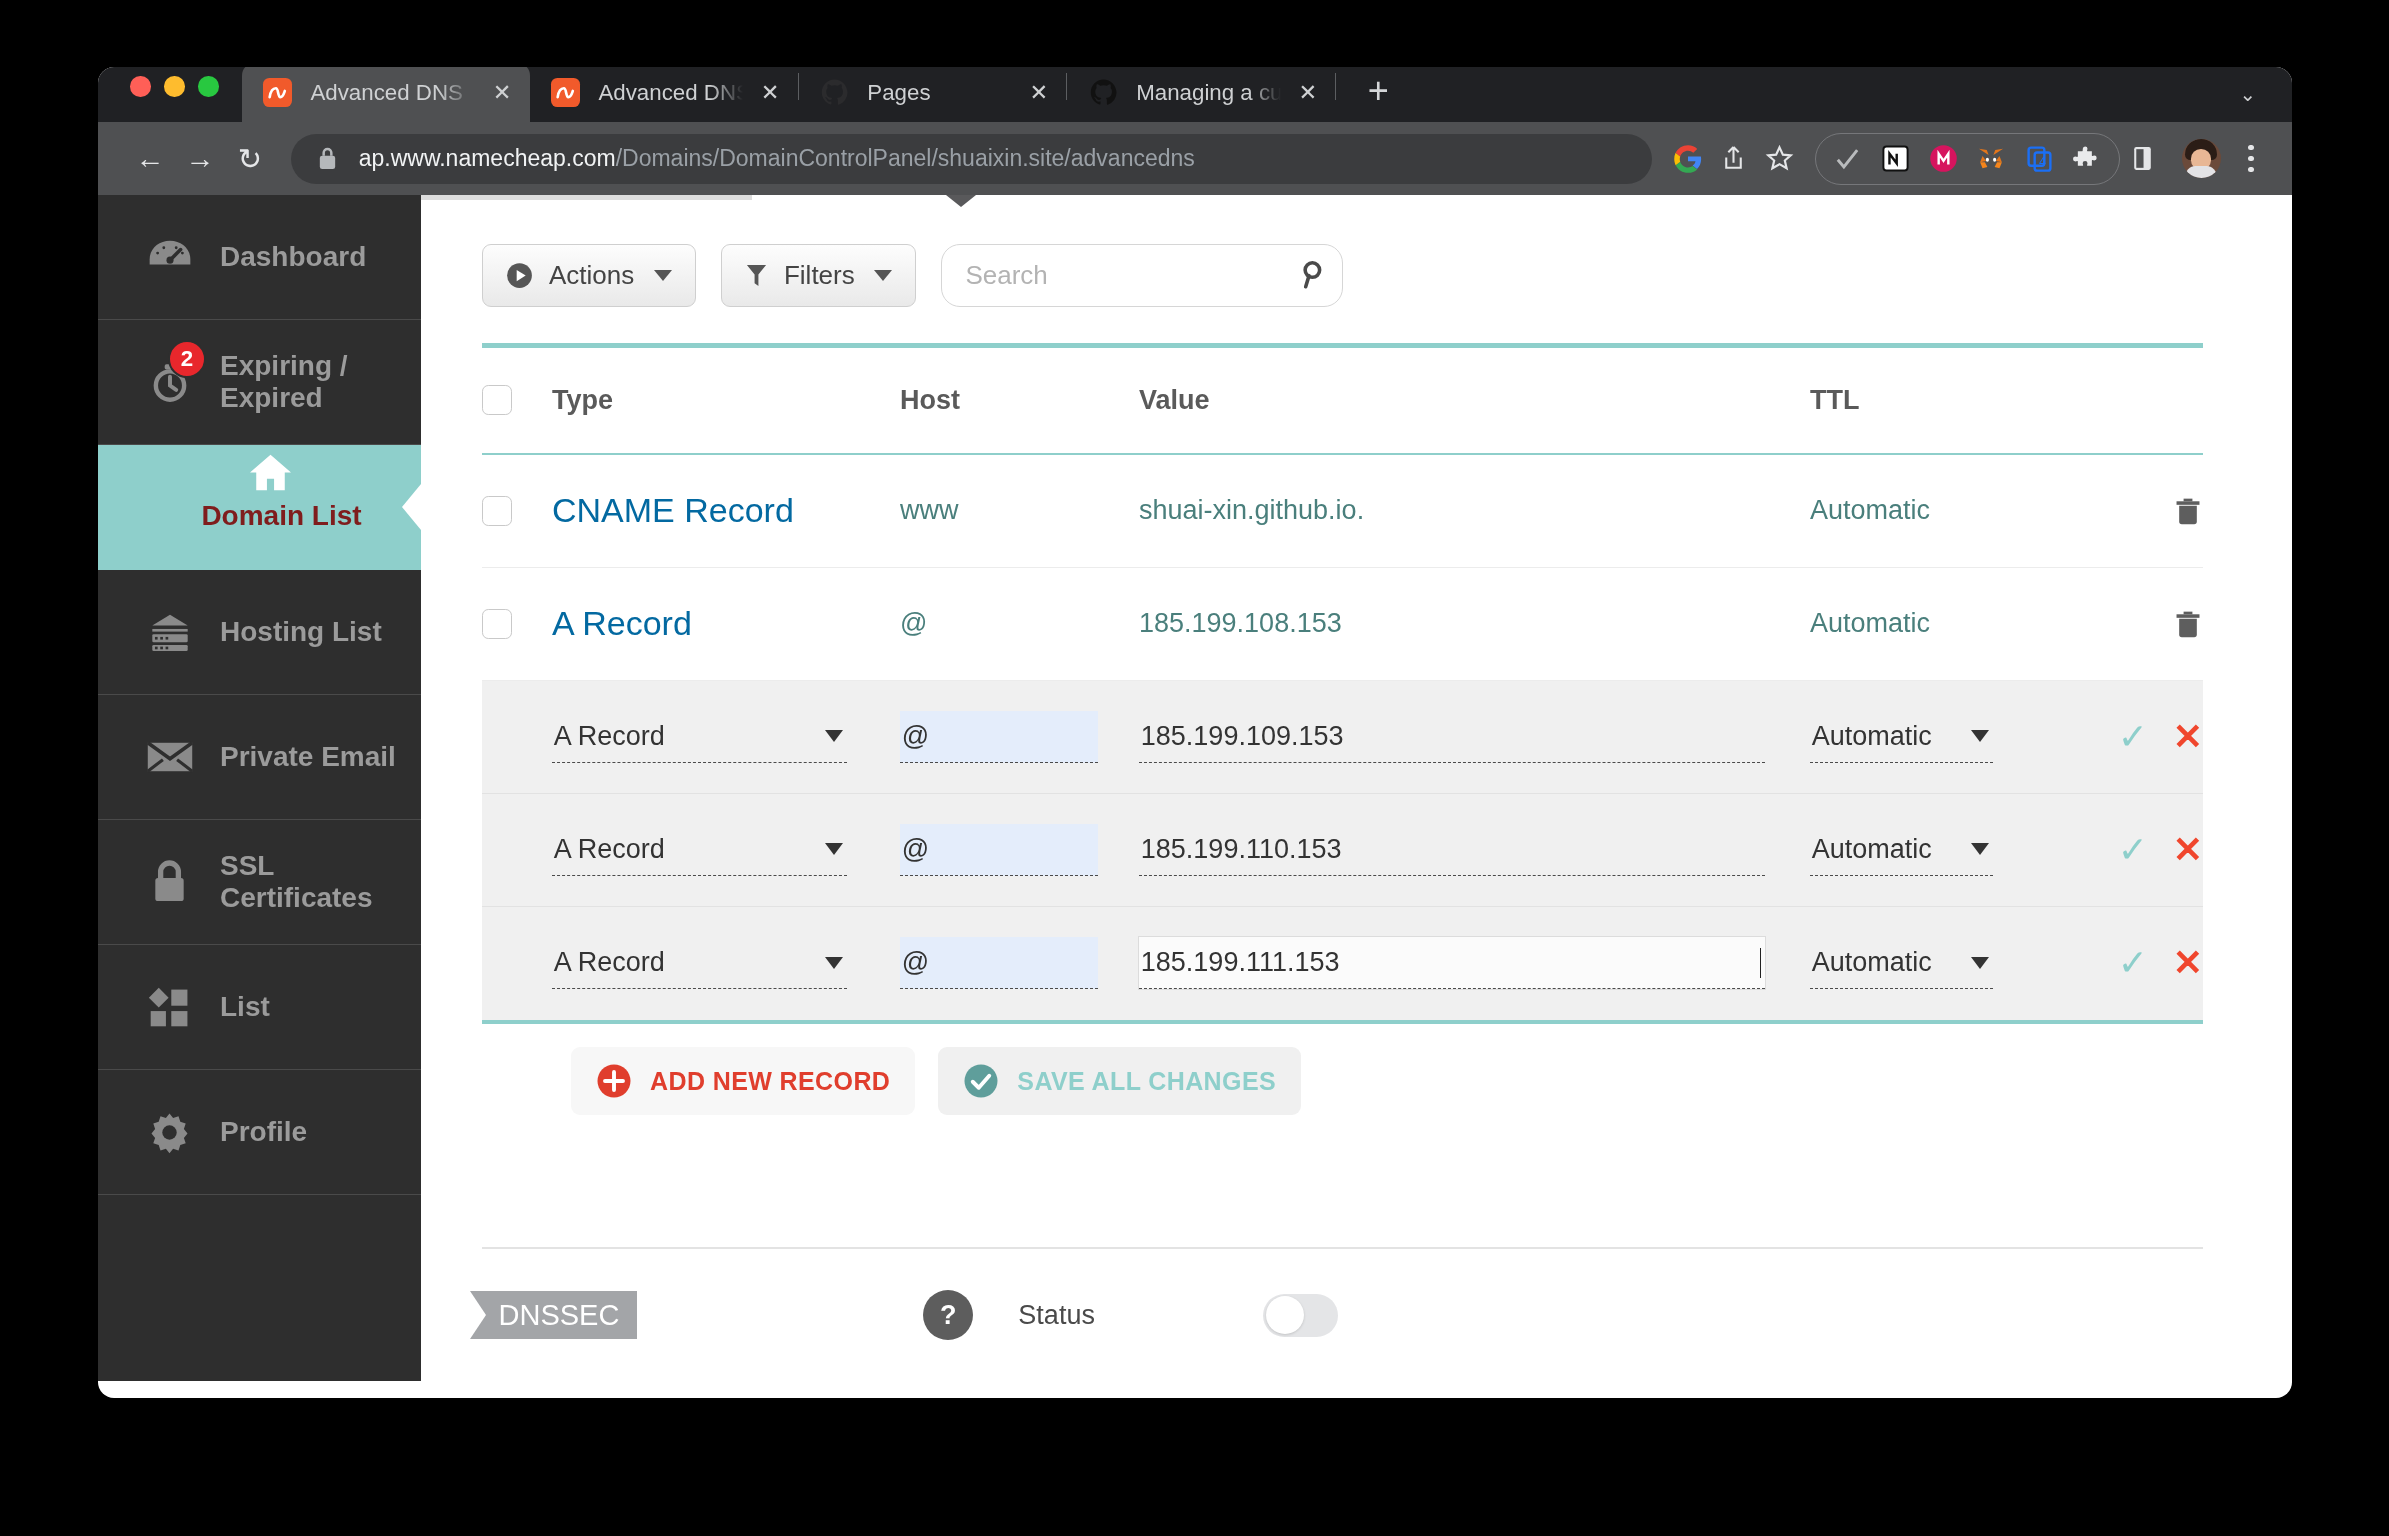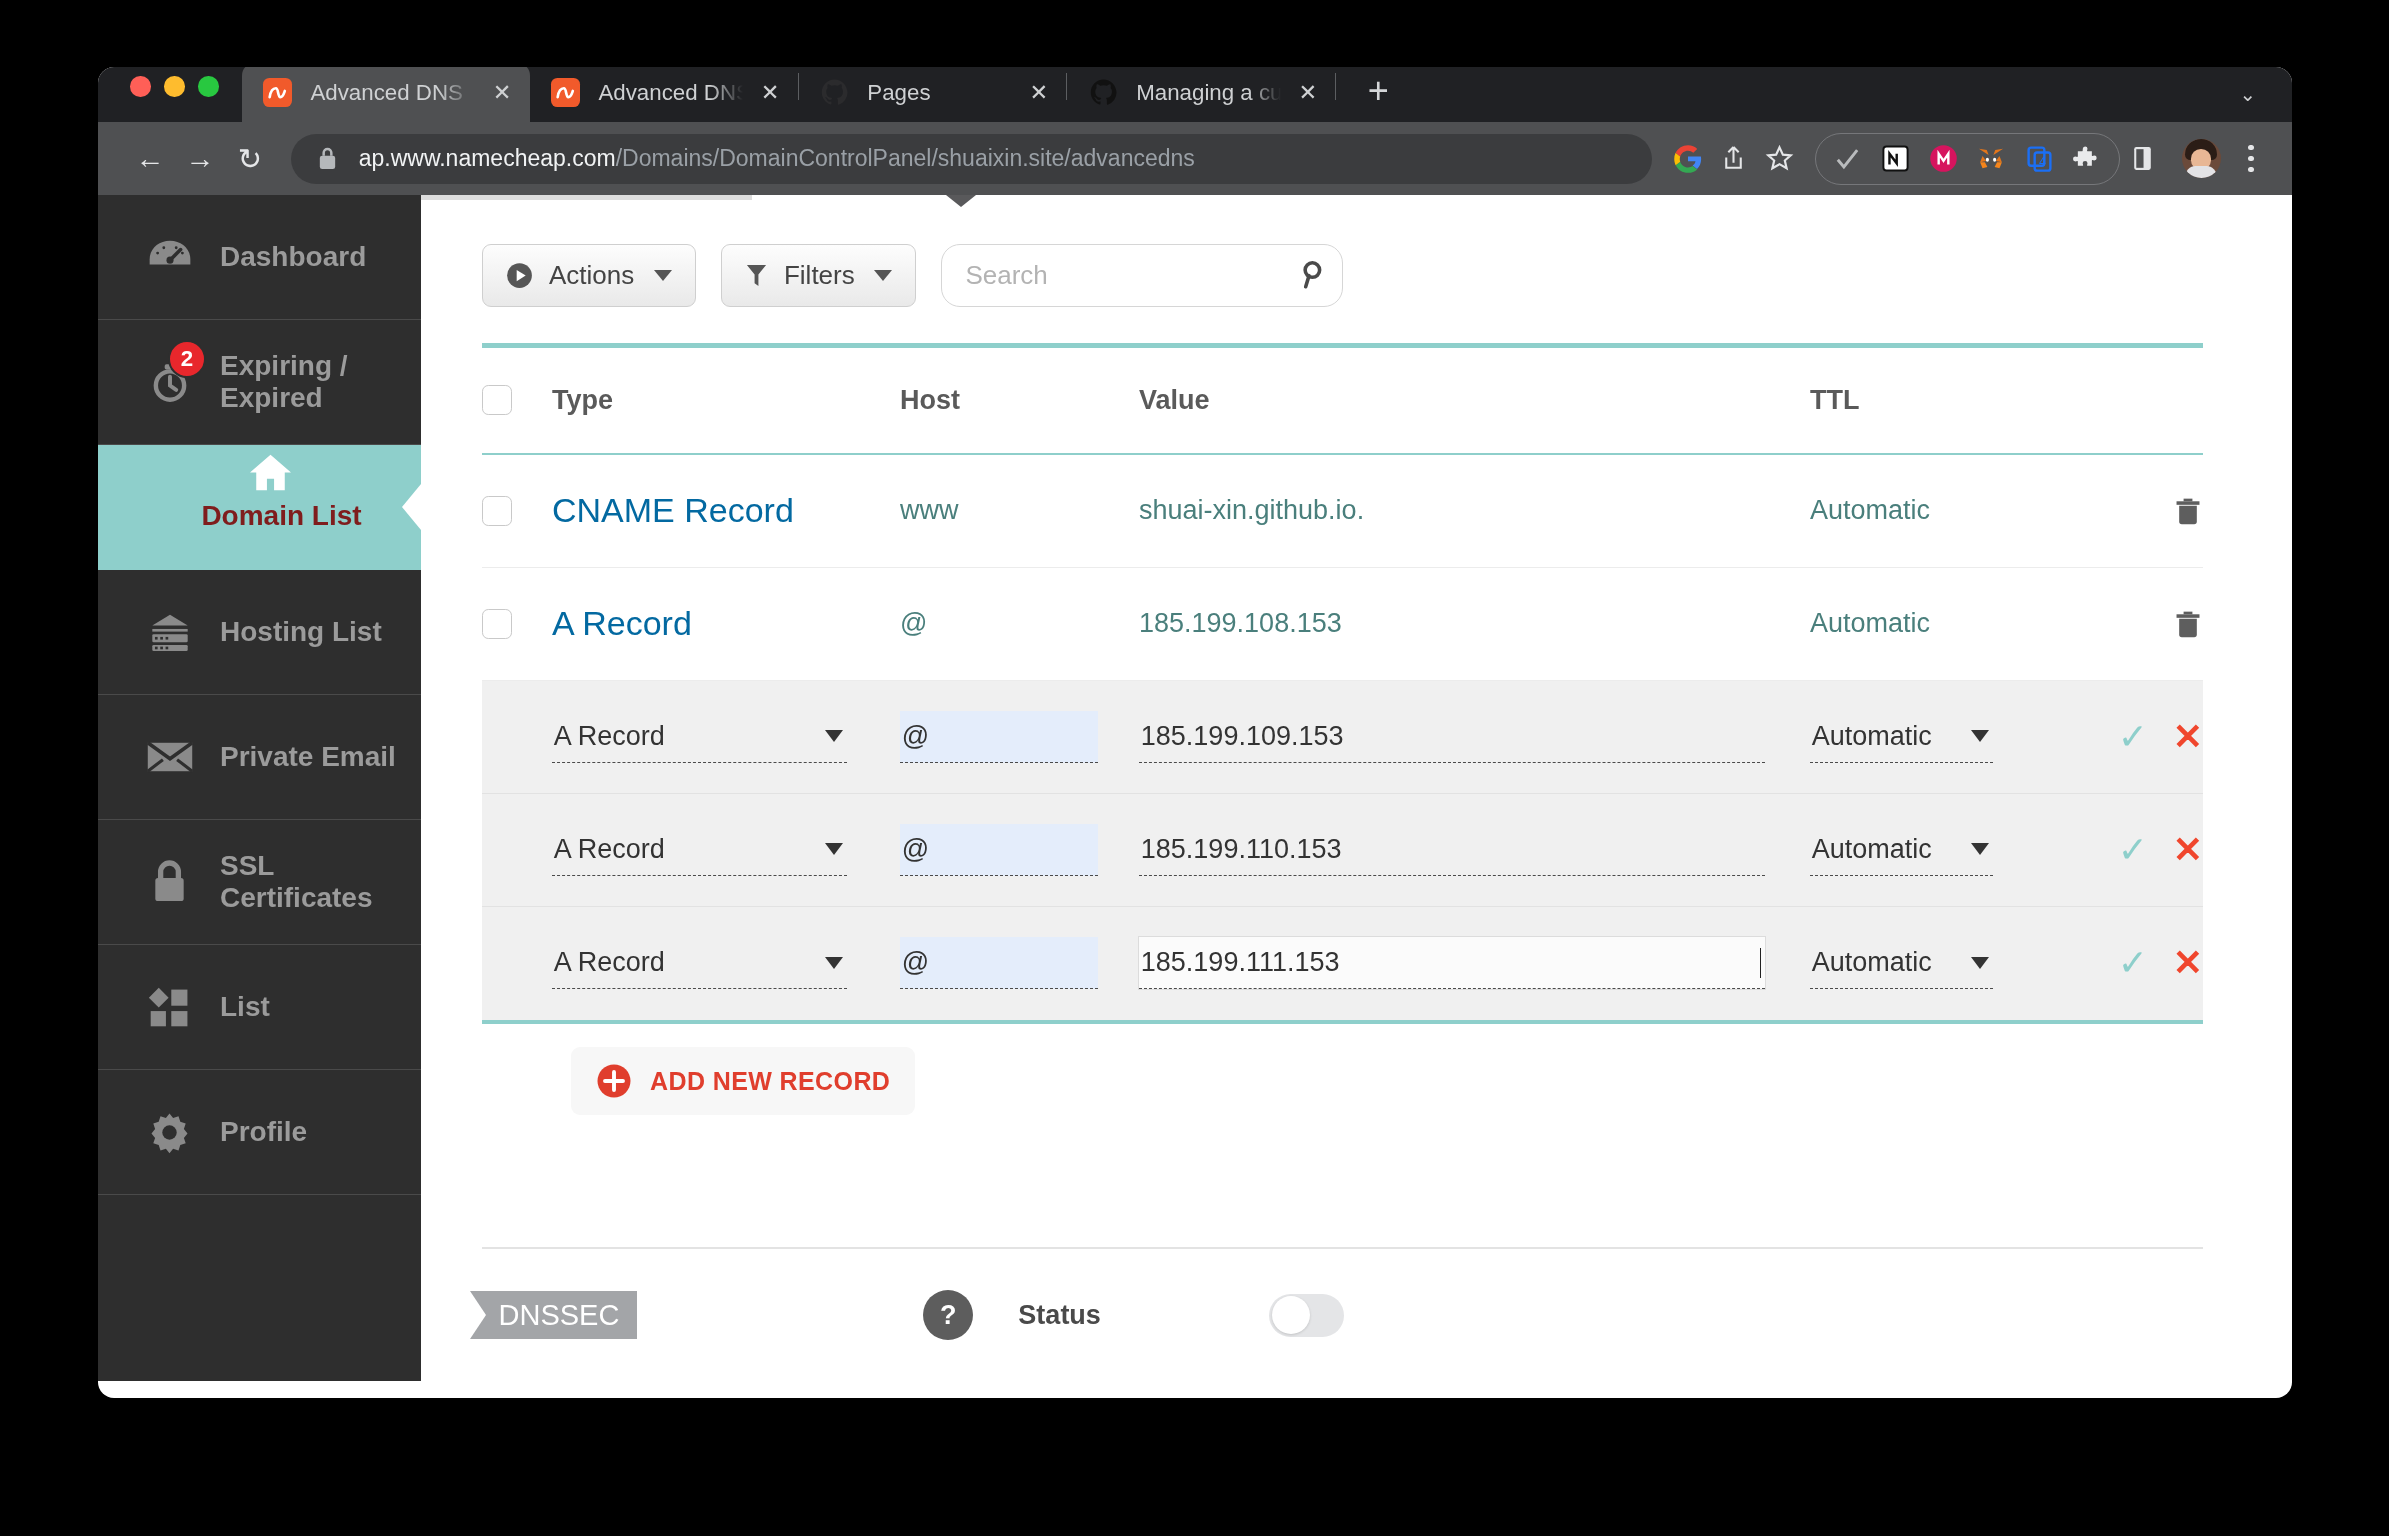--- a/index.html
+++ b/index.html
@@ -411,21 +411,21 @@
     border-left: 16px solid #ffffff;
   }
   #dnssec-help {
     width: 50px; height: 50px; border-radius: 50%;
     background: #5d5d5d; color: #fff;
     display: flex; align-items: center; justify-content: center;
     font-size: 27px; font-weight: bold;
     margin-left: 286px;
   }
   #dnssec-status-label {
-    font-size: 27px; color: #4a4a4a; font-weight: bold;
+    font-size: 27px; color: #4a4a4a; font-weight: normal;
     margin-left: 45px;
   }
   #dnssec-toggle {
     width: 75px; height: 43px; border-radius: 21.4px;
     background: #e4e5e7;
     margin-left: 168px;
     position: relative;
   }
   #dnssec-toggle .knob {
     position: absolute; left: 2.7px; top: 2.7px;
@@ -887,20 +887,29 @@
         <div id="record-actions">
           <div class="action-btn" id="add-new-record-button">
             <span class="ico">
               <svg width="36" height="36" viewBox="0 0 24 24">
                   <circle cx="12" cy="12" r="11" fill="#e03e2d"></circle>
                   <path d="M12 6v12M6 12h12" stroke="#fff" stroke-width="2.6" stroke-linecap="round"></path>
                 </svg>
             </span>
             <span>ADD NEW RECORD</span>
           </div>
+          <div class="action-btn" id="save-all-changes-button">
+            <span class="ico">
+              <svg width="36" height="36" viewBox="0 0 24 24">
+                  <circle cx="12" cy="12" r="11" fill="#5f9e9b"></circle>
+                  <path d="M6.5 12.5l4 4 7-8" stroke="#fff" stroke-width="2.6" fill="none" stroke-linecap="round" stroke-linejoin="round"></path>
+                </svg>
+            </span>
+            <span>SAVE ALL CHANGES</span>
+          </div>
         </div>
 
         <div id="dnssec-section">
           <div id="dnssec-rule-top"></div>
           <div id="dnssec-row">
             <div id="dnssec-tag">DNSSEC</div>
             <div id="dnssec-help">?</div>
             <div id="dnssec-status-label">Status</div>
             <div id="dnssec-toggle">
               <span class="knob"></span>

